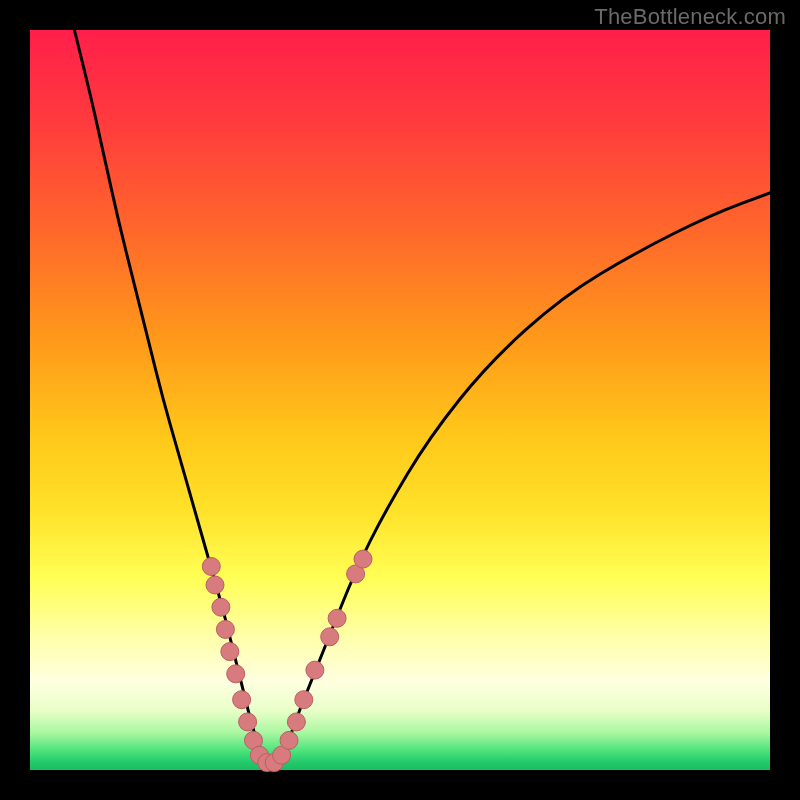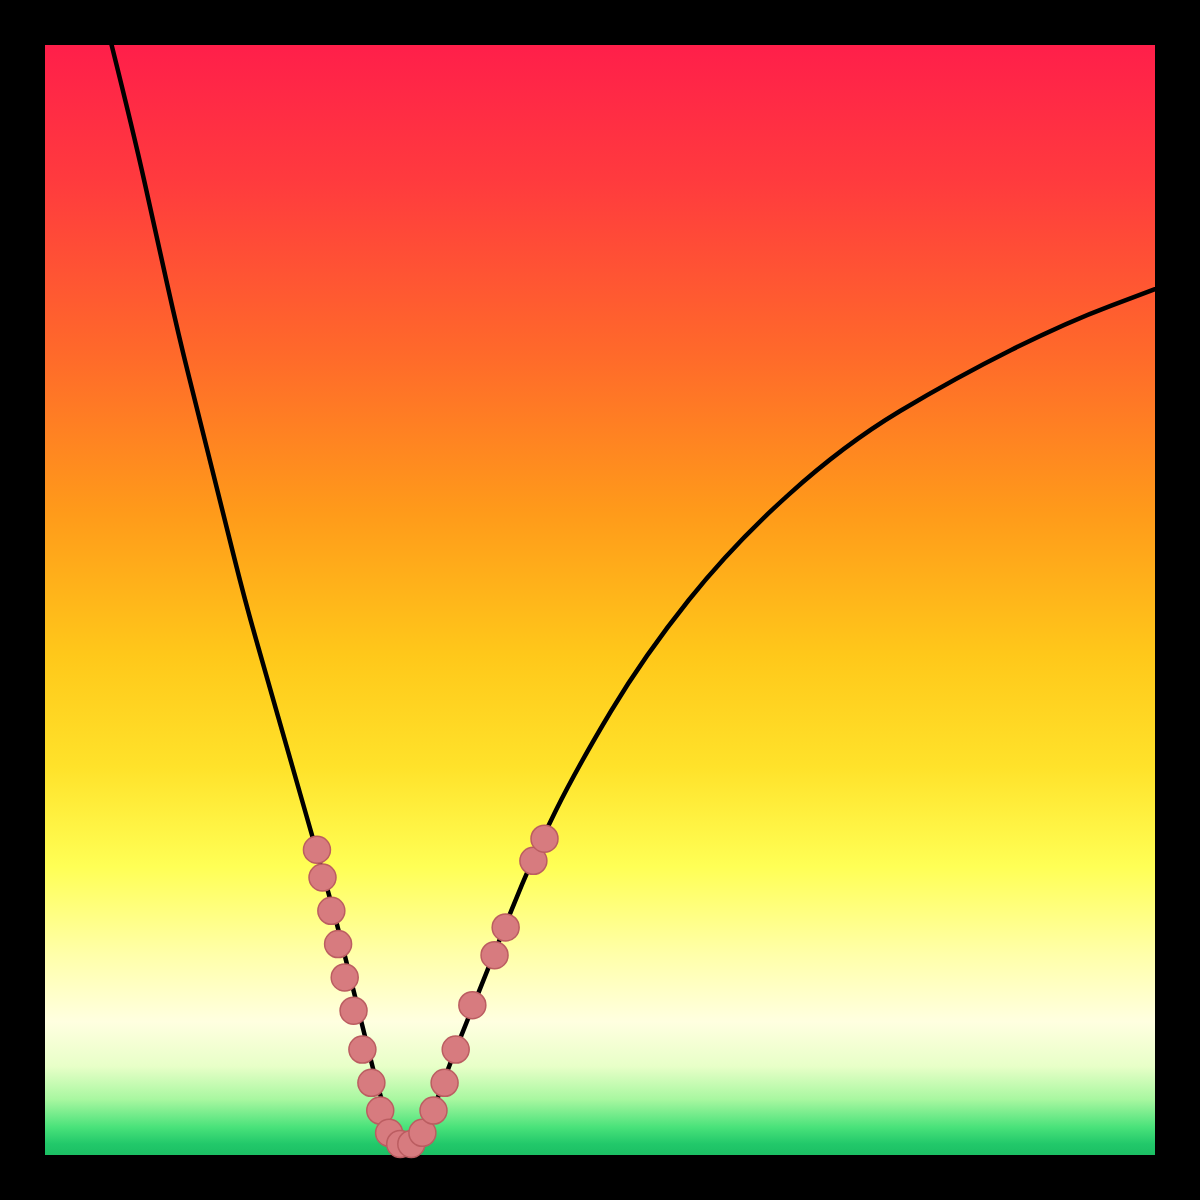--- a/index.html
+++ b/index.html
@@ -83,13 +83,14 @@
           <circle cx="266.4" cy="691.9" r="9" fill="#d77b7f" stroke="#bb5d61" stroke-width="1"></circle>
           <circle cx="273.8" cy="669.7" r="9" fill="#d77b7f" stroke="#bb5d61" stroke-width="1"></circle>
           <circle cx="284.9" cy="640.1" r="9" fill="#d77b7f" stroke="#bb5d61" stroke-width="1"></circle>
           <circle cx="299.7" cy="606.8" r="9" fill="#d77b7f" stroke="#bb5d61" stroke-width="1"></circle>
           <circle cx="307.1" cy="588.3" r="9" fill="#d77b7f" stroke="#bb5d61" stroke-width="1"></circle>
           <circle cx="325.6" cy="543.9" r="9" fill="#d77b7f" stroke="#bb5d61" stroke-width="1"></circle>
           <circle cx="333.0" cy="529.1" r="9" fill="#d77b7f" stroke="#bb5d61" stroke-width="1"></circle>
         </g>
     </svg>
   </div>
+  <div class="watermark">TheBottleneck.com</div>
 </div>
 
 </body></html>

